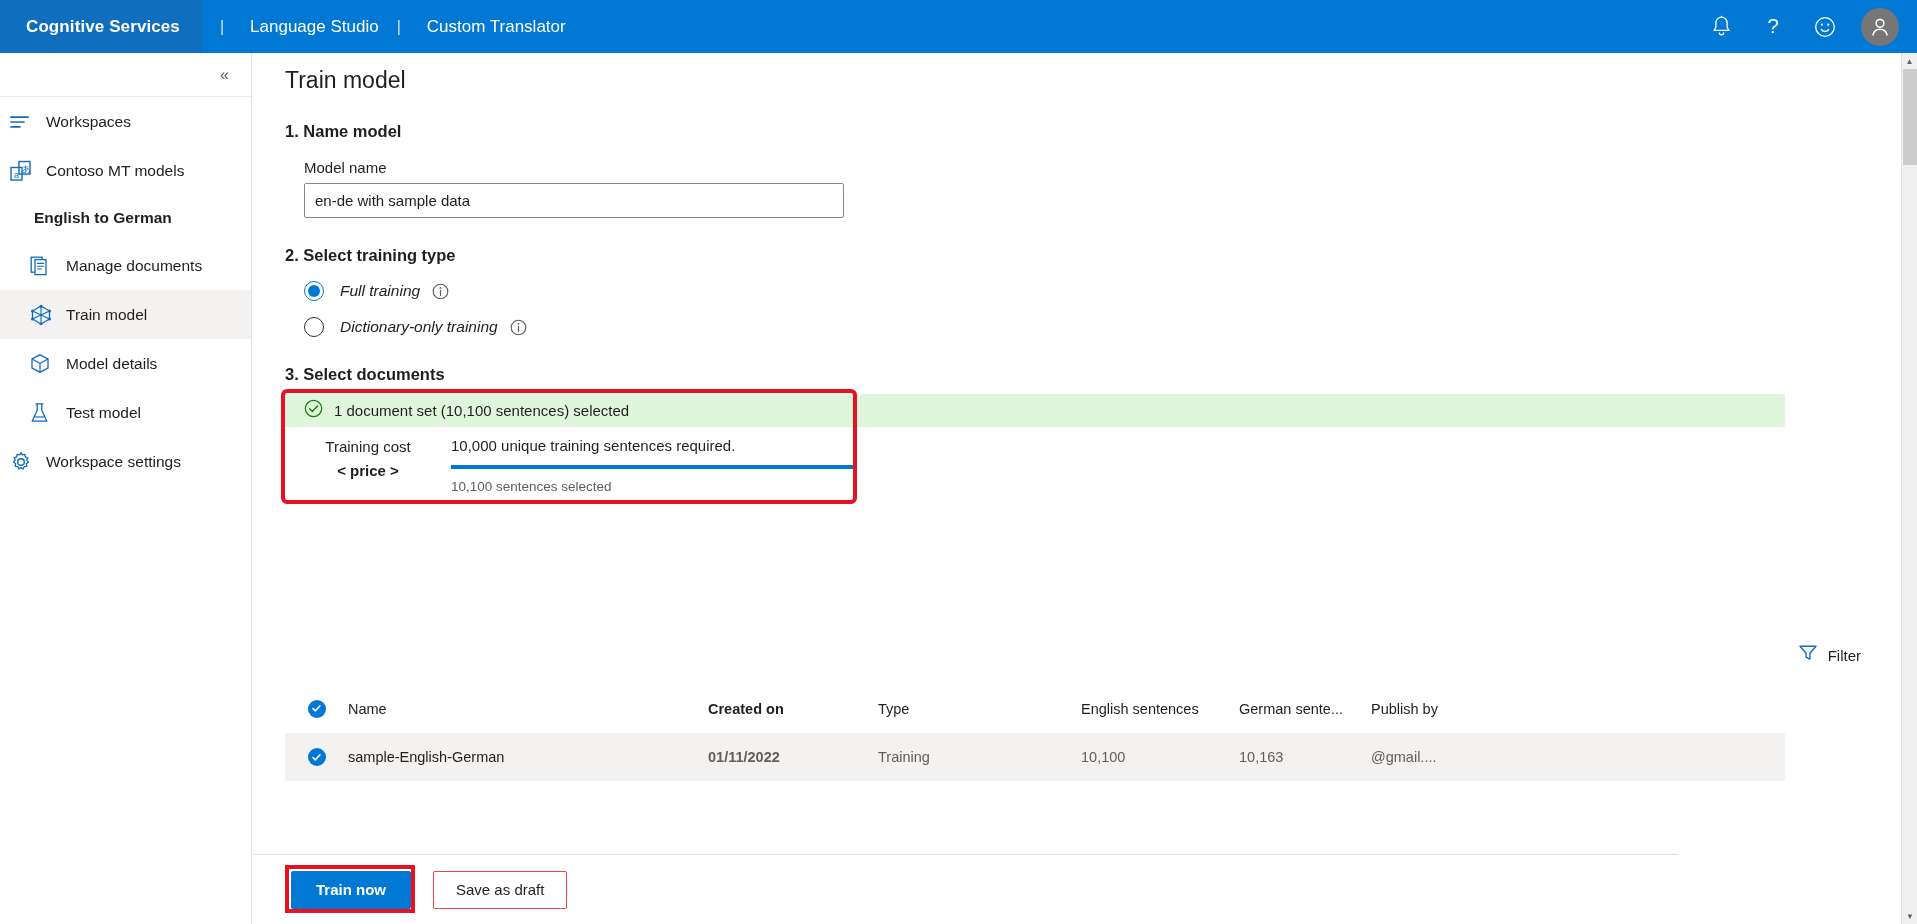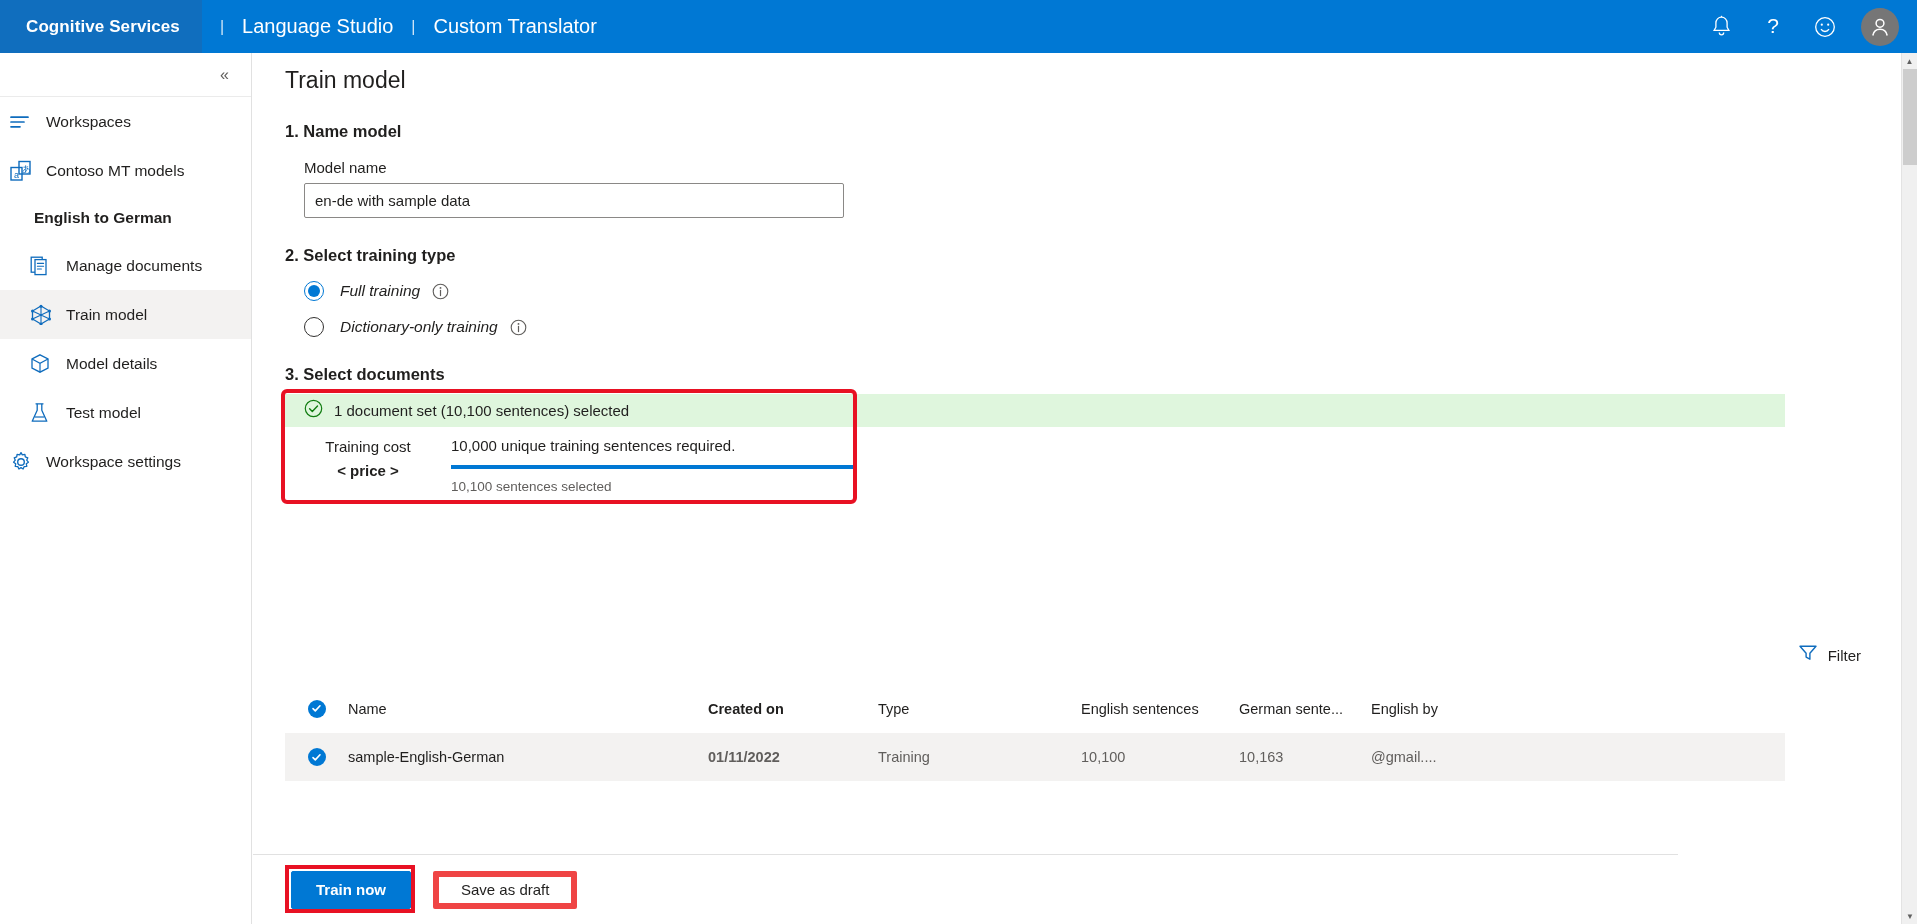--- a/index.html
+++ b/index.html
@@ -28,22 +28,22 @@
   .brand-text {
     color: #ffffff; font-size: 17px; font-weight: 600;
     letter-spacing: .1px; white-space: nowrap;
   }
   .topbar-sep {
     color: #cfe5f7; font-size: 16px;
     padding: 0 0px; margin: 0 18px;
     font-weight: 300;
   }
   .topbar-link {
-    color: #ffffff; font-size: 20px; font-weight: 400;
-    white-space: nowrap; cursor: pointer;
+    color: #ffffff; font-size: 17px; font-weight: 400;
+    white-space: nowrap; cursor: pointer; margin-left: 8px;
   }
   .topbar-right {
     margin-left: auto; display: flex; align-items: center;
     gap: 0px; padding-right: 18px;
   }
   .top-icon {
     width: 52px; height: 53px;
     display: flex; align-items: center; justify-content: center;
     cursor: pointer;
   }
@@ -224,21 +224,21 @@
   .btn-primary {
     background: #0078d4; color: #ffffff;
     border: 1px solid #0078d4; border-radius: 2px;
     height: 38px; padding: 0 24px;
     font-size: 15px; font-weight: 600;
     font-family: "Liberation Sans", sans-serif;
     cursor: pointer;
   }
   .btn-default {
     background: #ffffff; color: #201f1e;
-    border: 6px solid #ef4444; border-radius: 2px;
+    border: 1px solid #ef4444; border-radius: 2px;
     height: 38px; padding: 0 22px;
     font-size: 15px; font-weight: 400;
     font-family: "Liberation Sans", sans-serif;
     margin-left: 22px; cursor: pointer;
   }
   .btn-redbox {
     position: absolute; left: 32px; bottom: 11px;
     width: 130px; height: 48px;
     border: 4px solid #e81123; pointer-events: none;
   }
@@ -476,21 +476,21 @@
           <svg width="11" height="11" viewBox="0 0 11 11" fill="none">
             <path d="M2 5.6l2.3 2.3L9 2.8" stroke="#ffffff" stroke-width="1.6" fill="none" stroke-linecap="round" stroke-linejoin="round"></path>
           </svg>
         </span>
       </div>
       <div class="c-name">Name</div>
       <div class="c-created">Created on</div>
       <div class="c-type">Type</div>
       <div class="c-eng">English sentences</div>
       <div class="c-ger">German sente...</div>
-      <div class="c-by">English by</div>
+      <div class="c-by">Publish by</div>
     </div>
 
     <div class="tbl-row">
       <div class="c-check">
         <span class="chk">
           <svg width="11" height="11" viewBox="0 0 11 11" fill="none">
             <path d="M2 5.6l2.3 2.3L9 2.8" stroke="#ffffff" stroke-width="1.6" fill="none" stroke-linecap="round" stroke-linejoin="round"></path>
           </svg>
         </span>
       </div>

